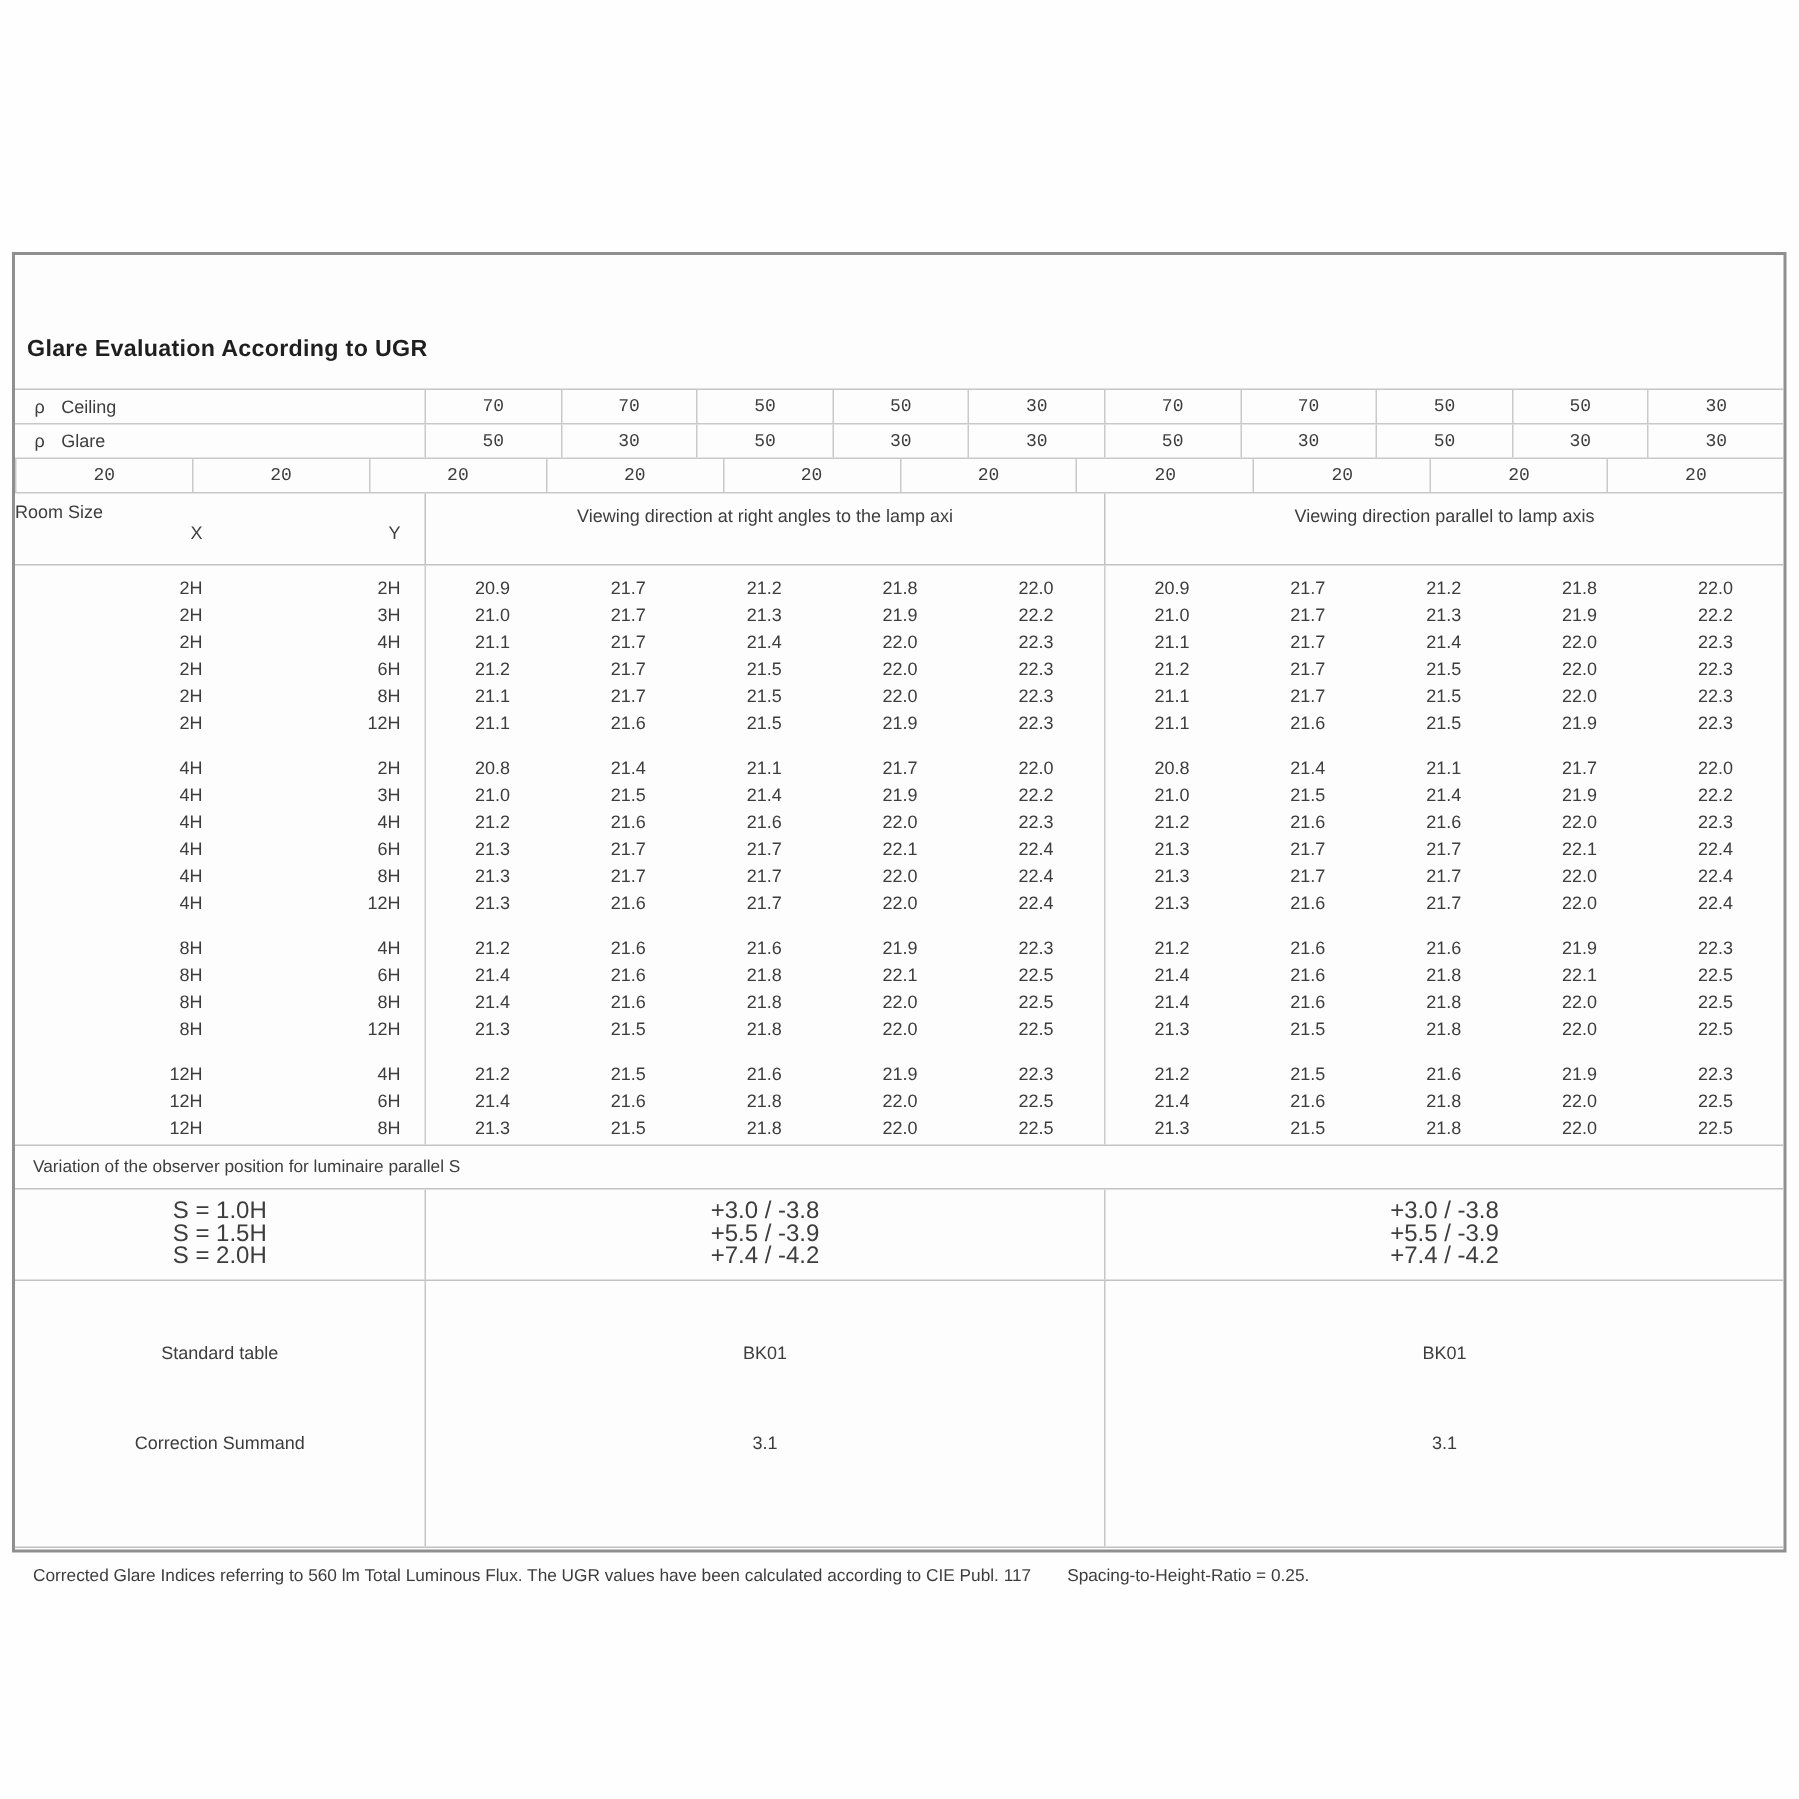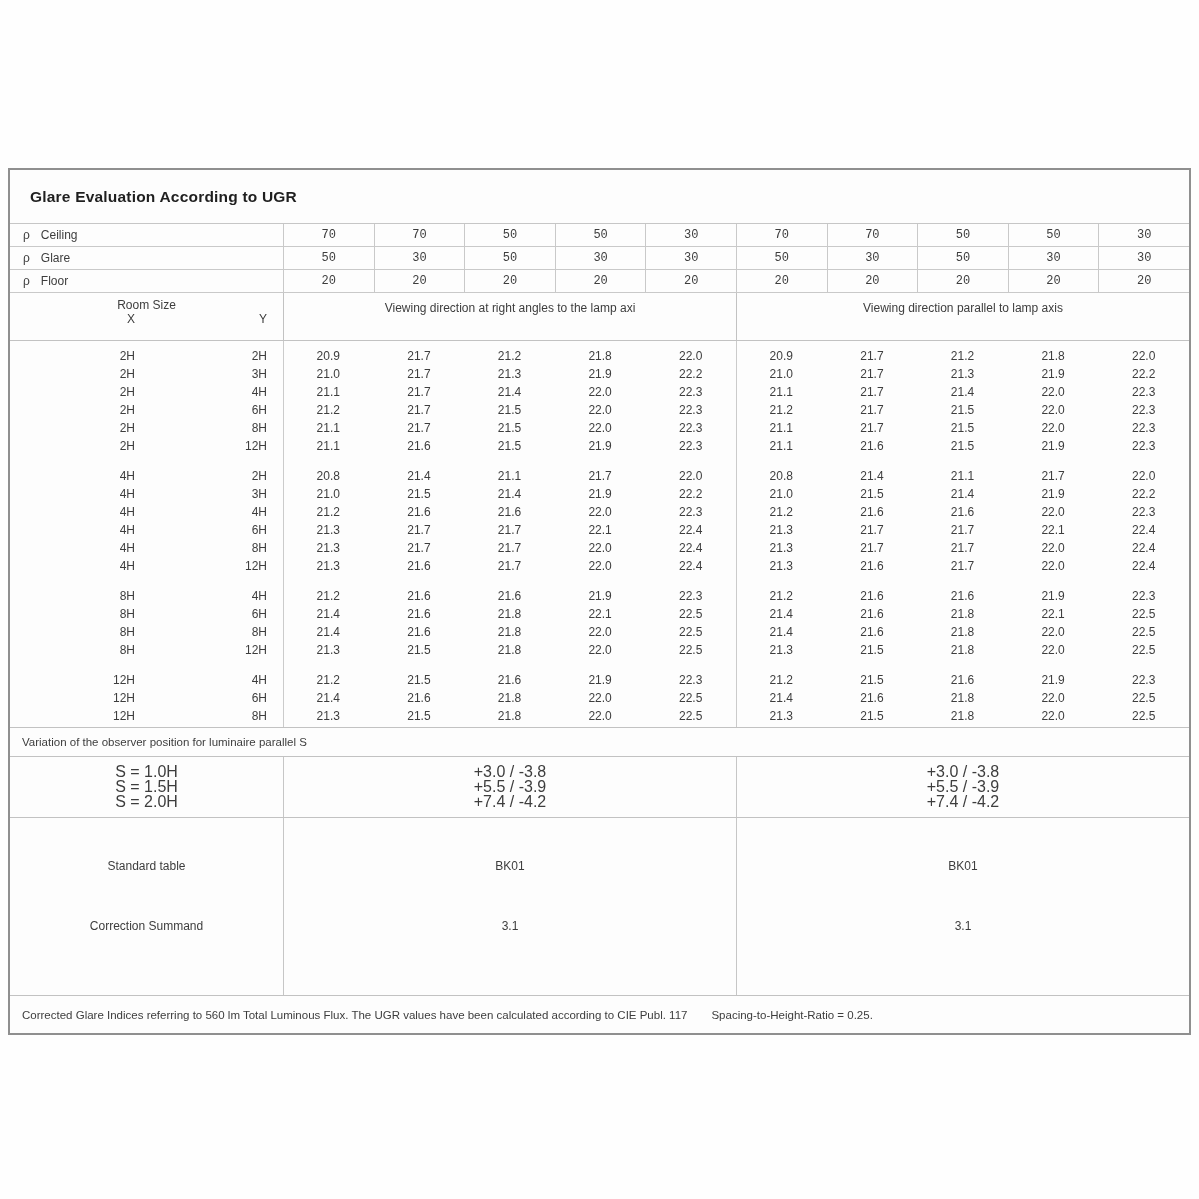--- a/index.html
+++ b/index.html
@@ -3,36 +3,36 @@
 <meta charset="utf-8">
 <style>
   html,body{margin:0;padding:0;background:#ffffff;}
   .page{position:relative;width:1199px;height:1199px;background:#fefefe;overflow:hidden;
         font-family:"Liberation Sans","DejaVu Sans",sans-serif;color:#3d3d3d;}
   .doc-box{position:absolute;left:8px;top:168px;width:1183px;height:867px;
            border:2px solid #8f8f8f;background:#fdfdfd;box-sizing:border-box;}
 
   
   .title-bar{height:54px;border-bottom:1px solid #c6c6c6;box-sizing:border-box;
-             display:flex;align-items:center;padding-left:20px;}
+             display:flex;align-items:center;padding-left:8px;margin-top:36px;}
   .title-bar span{font-size:15.5px;font-weight:bold;color:#1f1f1f;letter-spacing:.2px;}
 
   
   .rho-row{height:23px;border-bottom:1px solid #c9c9c9;box-sizing:border-box;display:flex;
            font-size:12px;line-height:22px;}
   .rho-label{width:273px;box-sizing:border-box;padding-left:13px;}
   .rho-sym{margin-right:11px;font-style:normal;}
   .rho-values{flex:1;display:flex;font-family:Liberation Mono, monospace;}
   .rho-values .dcell{border-left:1px solid #c9c9c9;}
 
   
   .band-header{height:48px;border-bottom:1px solid #c2c2c2;box-sizing:border-box;display:flex;
                font-size:12px;}
   .bh-left{width:273px;box-sizing:border-box;padding-top:5px;}
-  .room-size{text-align:center;}
+  .room-size{}
   .xy-row{display:flex;}
   .xh{width:177px;box-sizing:border-box;text-align:right;padding-right:52px;}
   .yh{width:96px;box-sizing:border-box;text-align:right;padding-right:16px;}
   .bh-mid,.bh-right{flex:1;border-left:1px solid #c2c2c2;box-sizing:border-box;
                     text-align:center;padding-top:8px;}
 
   
   #ugr-body{height:387px;border-bottom:1px solid #c2c2c2;box-sizing:border-box;
             position:relative;padding-top:6px;}
   .vline{position:absolute;top:0;bottom:0;width:1px;background:#cbcbcb;}
@@ -109,23 +109,20 @@
           <div class="dcell">30</div>
           <div class="dcell">50</div>
           <div class="dcell">30</div>
           <div class="dcell">50</div>
           <div class="dcell">30</div>
           <div class="dcell">30</div>
         </div>
     </div>
 
     <div class="rho-row">
-      <div class="rho-label">
-        <span class="rho-sym">ρ</span><span>Floor</span>
-      </div>
       <div class="rho-values">
           <div class="dcell">20</div>
           <div class="dcell">20</div>
           <div class="dcell">20</div>
           <div class="dcell">20</div>
           <div class="dcell">20</div>
           <div class="dcell">20</div>
           <div class="dcell">20</div>
           <div class="dcell">20</div>
           <div class="dcell">20</div>

